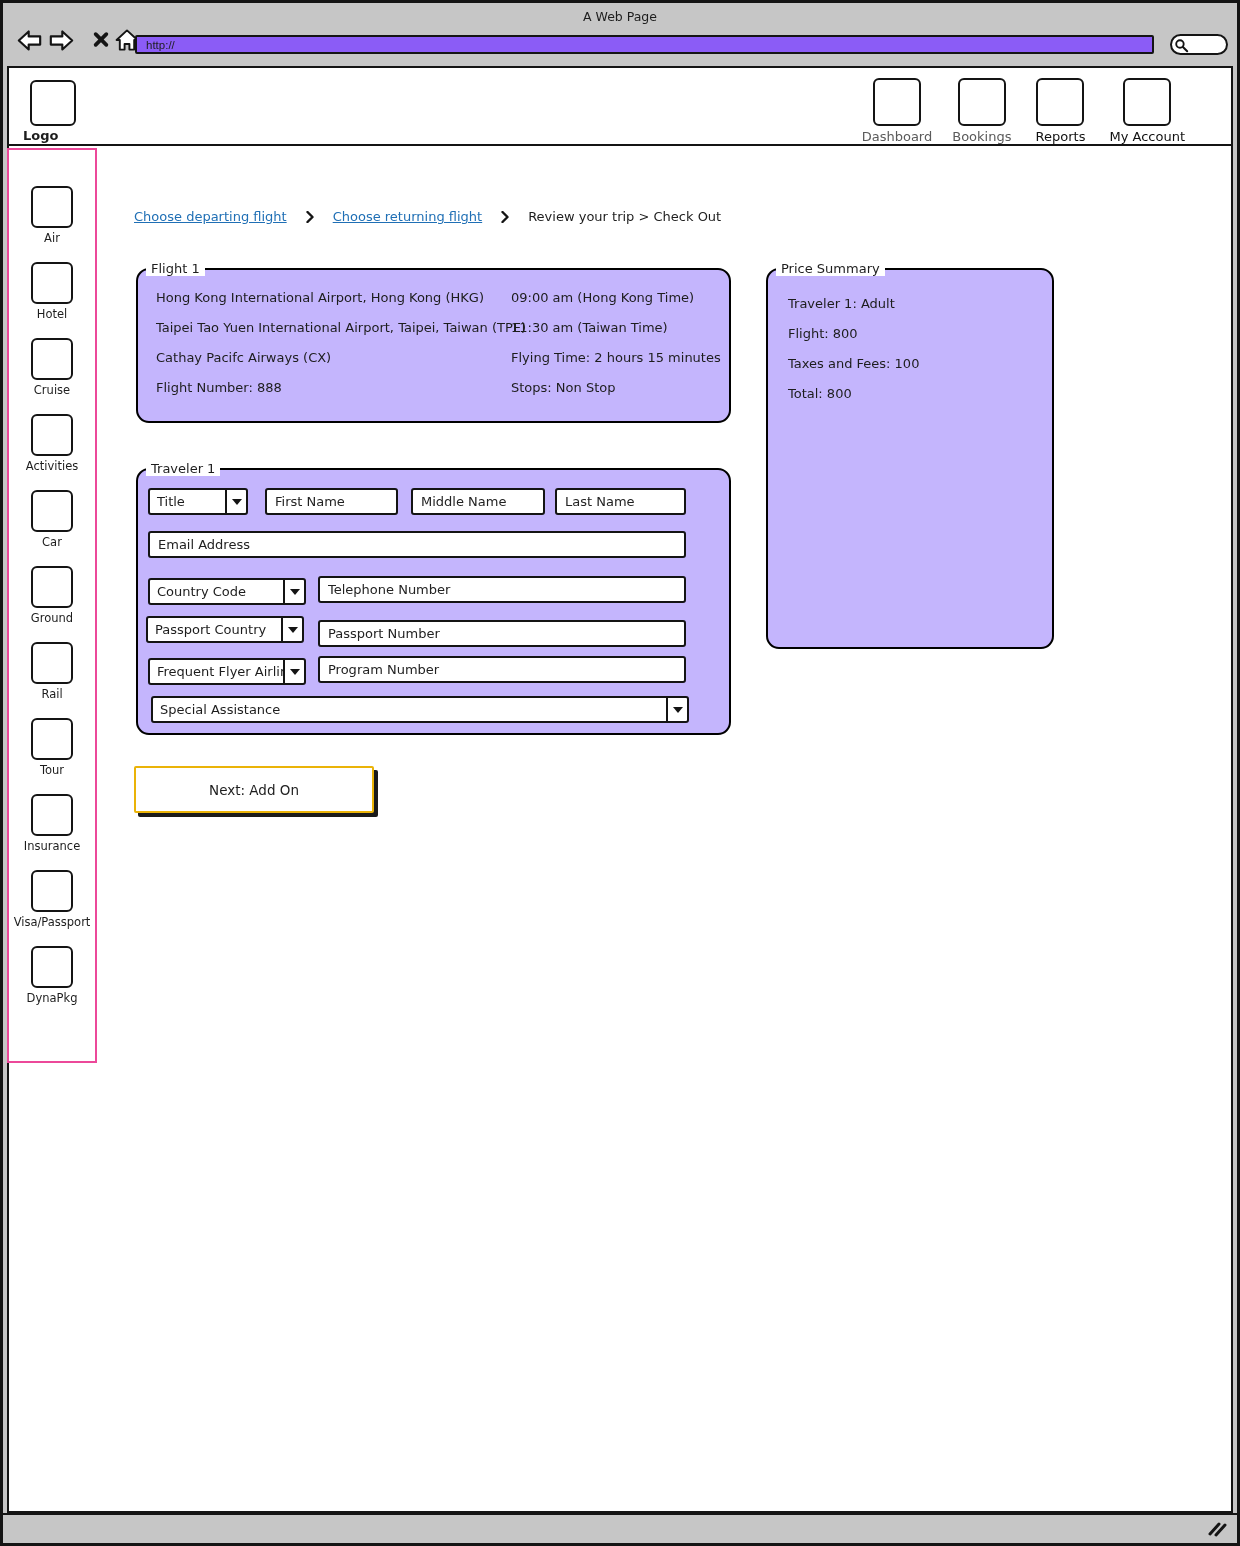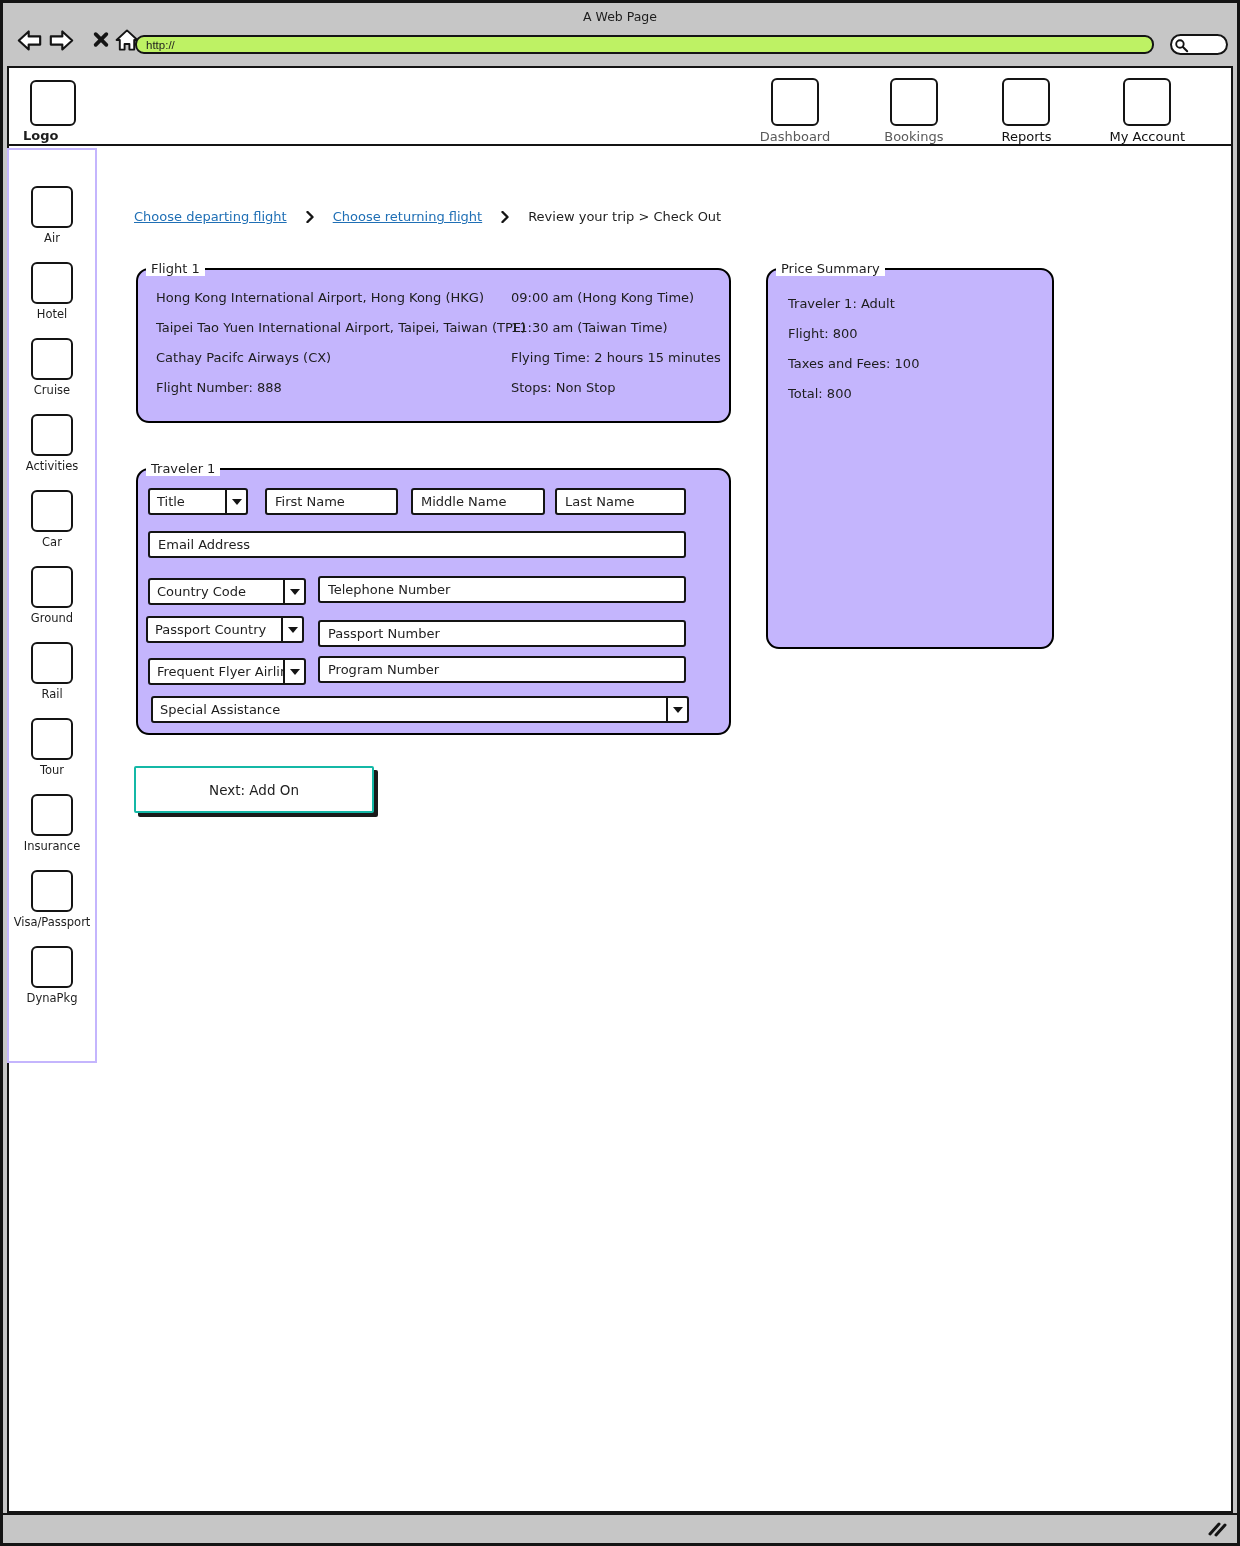--- a/index.html
+++ b/index.html
@@ -12,21 +12,21 @@
     position:relative; width:1240px; height:1546px;
     background:#c6c6c6; border:3px solid #141414;
     display:flex; flex-direction:column;
   }
   
   .chrome{ position:relative; height:63px; flex:0 0 auto; }
   .chrome-title{ position:absolute; top:6px; left:0; right:0; text-align:center; font-size:12.5px; }
   .chrome-btn{ position:absolute; top:26px; }
   .url-bar{
     position:absolute; left:132px; top:32px; width:1019px; height:19px;
-    background:#bef264; border:2px solid #141414; border-radius:9px;
+    background:#8b5cf6; border:2px solid #141414; border-radius:2px;
     font-size:11.5px; padding:1px 0 0 9px; color:#1d1d1d;
   }
   .search-pill{
     position:absolute; left:1167px; top:31px; width:58px; height:21px;
     background:#fff; border:2px solid #141414; border-radius:11px;
   }
   .search-pill svg{ position:absolute; left:2px; top:2px; }
   
   .middle{ flex:1 1 auto; position:relative; padding:0 4px; }
   .content{
@@ -35,28 +35,28 @@
   }
   
   .header{ position:absolute; top:0; left:0; right:0; height:78px; border-bottom:2px solid #141414; background:#fff; }
   .logo-wrap{ position:absolute; left:14px; top:12px; width:60px; text-align:left; }
   .icon-box{
     width:46px; height:46px; border:2px solid #141414; border-radius:6px;
     background:#fff; margin:0 auto;
   }
   .logo-label{ font-size:13px; font-weight:600; margin-top:2px; }
   .nav{ position:absolute; right:46px; top:10px; display:flex; gap:20px; }
-  .nav-item{ display:flex; flex-direction:column; align-items:center; min-width:58px; cursor:pointer;margin-left:34px; }
+  .nav-item{ display:flex; flex-direction:column; align-items:center; min-width:58px; cursor:pointer; }
   .nav-item .icon-box{ width:48px; height:48px; }
   .nav-label{ font-size:13px; margin-top:3px; color:#5a5a5a; white-space:nowrap; }
   .nav-item.active .nav-label{ color:#111; font-weight:400; }
   
   .sidebar{
     position:absolute; left:-2px; top:80px; width:90px; height:915px;
-    background:#fff; border:2px solid #c4b5fd;
+    background:#fff; border:2px solid #ec4899;
     display:flex; flex-direction:column; align-items:center; padding-top:36px;
   }
   .side-item{ display:flex; flex-direction:column; align-items:center; margin-bottom:17px; cursor:pointer; }
   .side-item .icon-box{ width:42px; height:42px; border-radius:6px; }
   .side-label{ font-size:11.5px; margin-top:3px; white-space:nowrap; }
   
   .breadcrumb{ position:absolute; left:125px; top:141px; display:flex; align-items:center; gap:19px; font-size:13px; }
   .crumb-link{ color:#1f6fb5; text-decoration:underline; cursor:pointer; }
   .crumb-sep{ display:flex; align-items:center; }
   
@@ -84,21 +84,21 @@
     display:flex; align-items:stretch; cursor:pointer;
   }
   .wf-select .sel-label{ flex:1; font-size:13px; padding:4px 0 0 7px; white-space:nowrap; overflow:hidden; }
   .wf-select .sel-arrow{
     width:21px; border-left:2px solid #141414; display:flex; align-items:center; justify-content:center; flex:0 0 auto;
   }
   .tri-down{ width:0; height:0; border-left:5px solid transparent; border-right:5px solid transparent; border-top:6px solid #141414; }
   
   .next-btn{
     position:absolute; left:125px; top:698px; width:240px; height:47px;
-    background:#fff; border:2px solid #14b8a6; border-radius:2px;
+    background:#fff; border:2px solid #eab308; border-radius:2px;
     box-shadow:4px 4px 0 #1a1a1a; font-size:13.5px; color:#1d1d1d;
     display:flex; align-items:center; justify-content:center; cursor:pointer;
     font-family:"DejaVu Sans","Liberation Sans",sans-serif;
   }
   
   .bottom-bar{ height:30px; flex:0 0 auto; position:relative; border-top:2px solid #141414; }
   .resize-grip{ position:absolute; right:10px; top:6px; }
 </style>
 </head>
 <body>

